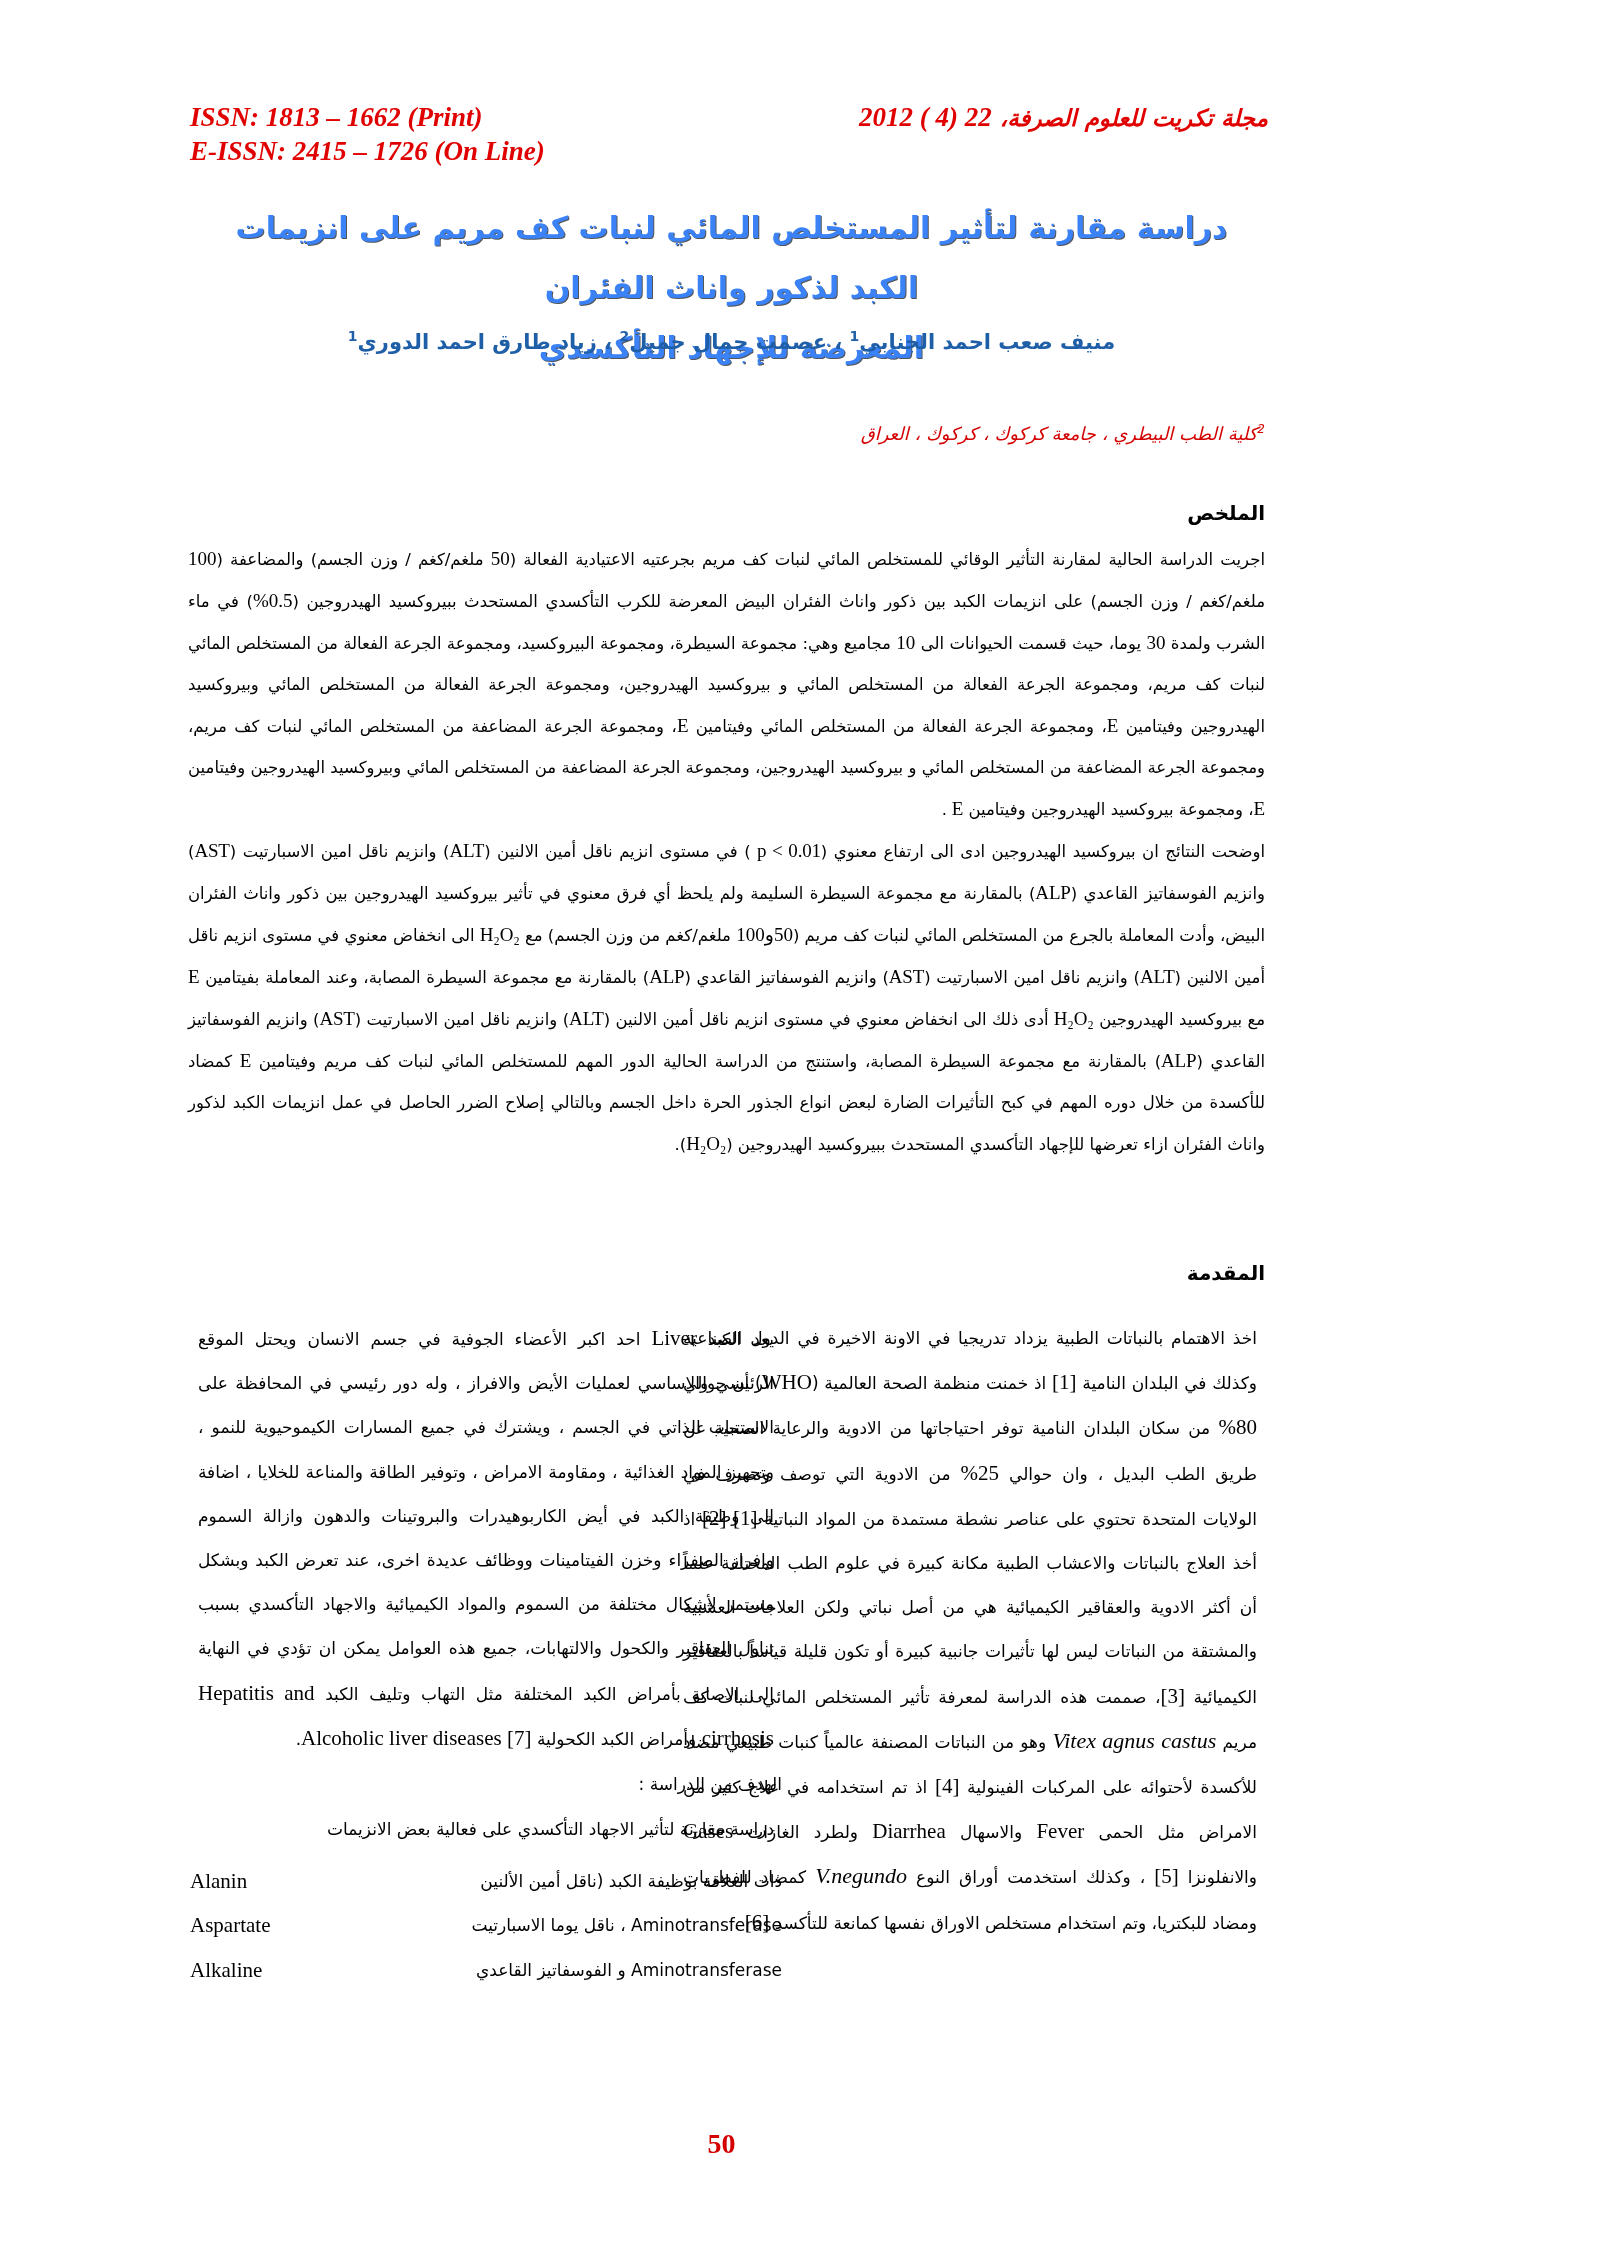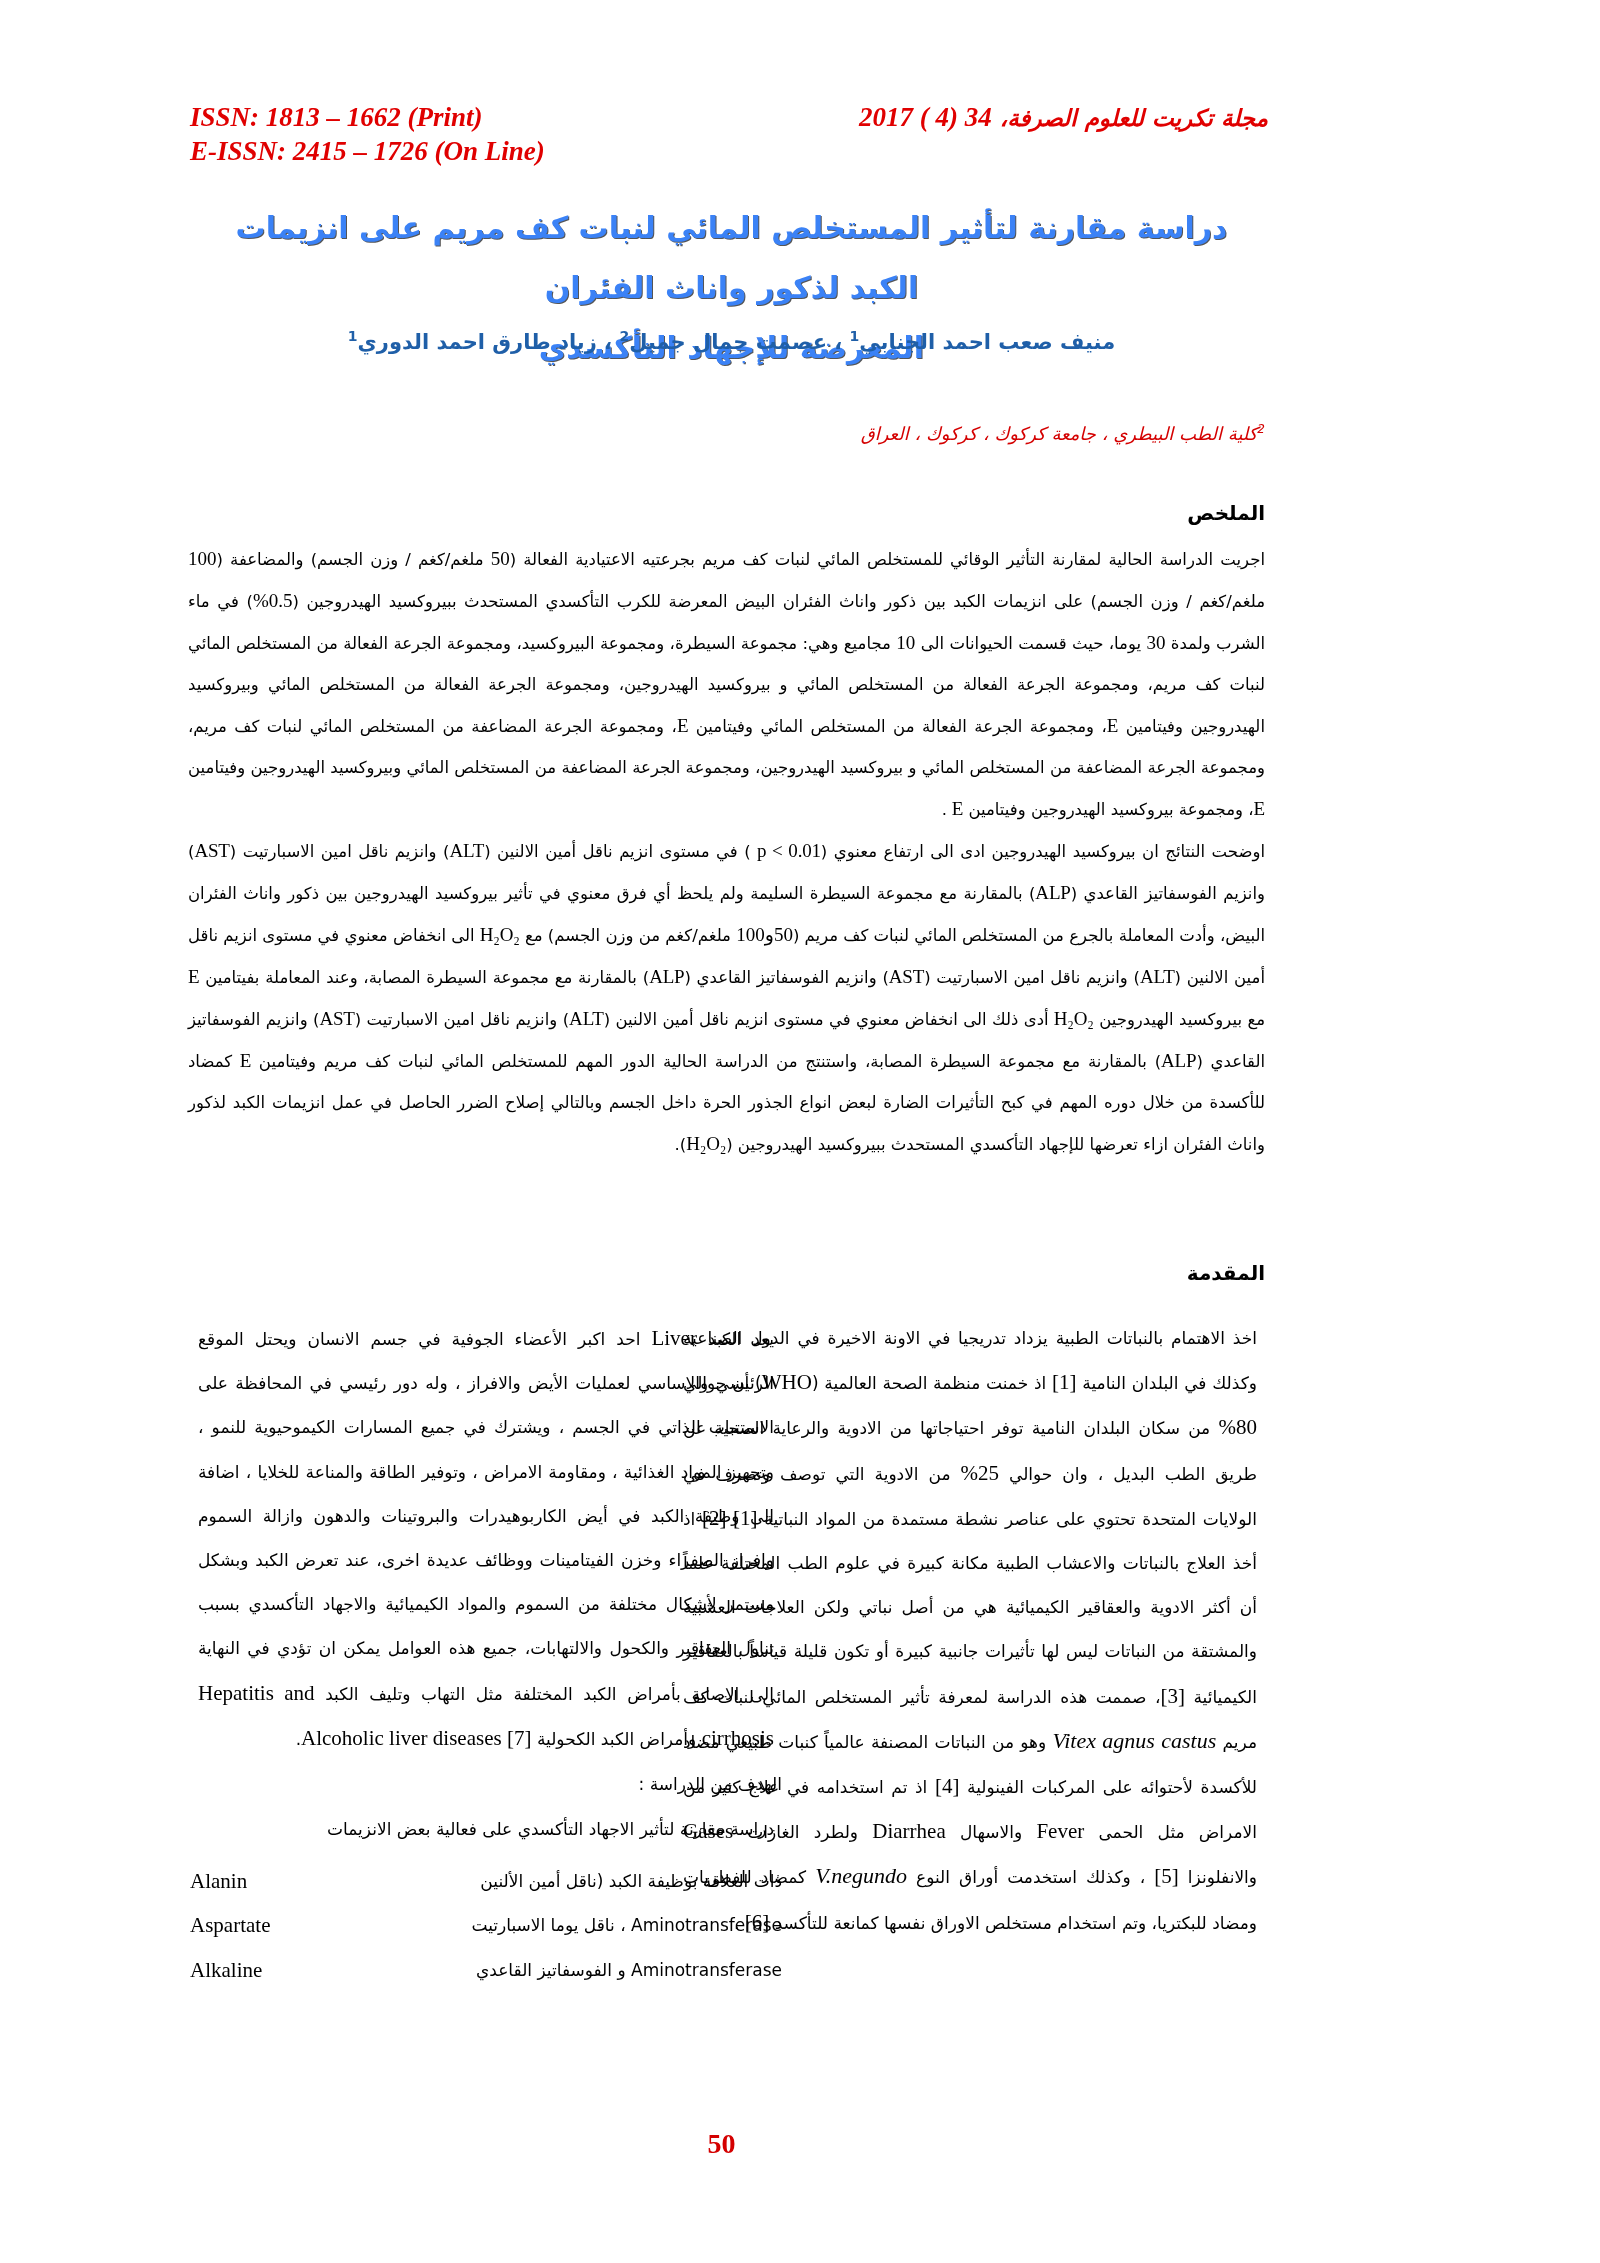--- a/index.html
+++ b/index.html
@@ -182,21 +182,21 @@
 <body>
 
 <div class="page">
 
   <div class="hdr-left">
     <div>ISSN: 1813 – 1662 (Print)</div>
     <div>E-ISSN: 2415 – 1726 (On Line)</div>
   </div>
   <div class="hdr-right">
     <span>مجلة تكريت للعلوم الصرفة،</span>
-    <span class="issue">2017 ( 4) 34</span>
+    <span class="issue">2012 ( 4) 22</span>
   </div>
 
   <div class="title">
     <div>دراسة مقارنة لتأثير المستخلص المائي لنبات كف مريم على انزيمات الكبد لذكور واناث الفئران</div>
     <div>المعرضة للإجهاد التأكسدي</div>
   </div>
 
   <div class="authors">
     <span>منيف صعب احمد الجنابي</span><sup>1</sup><span> ، </span><span>عصمت جمال جميل</span><sup>2</sup><span> ، </span><span>زياد طارق احمد الدوري</span><sup>1</sup>
   </div>

